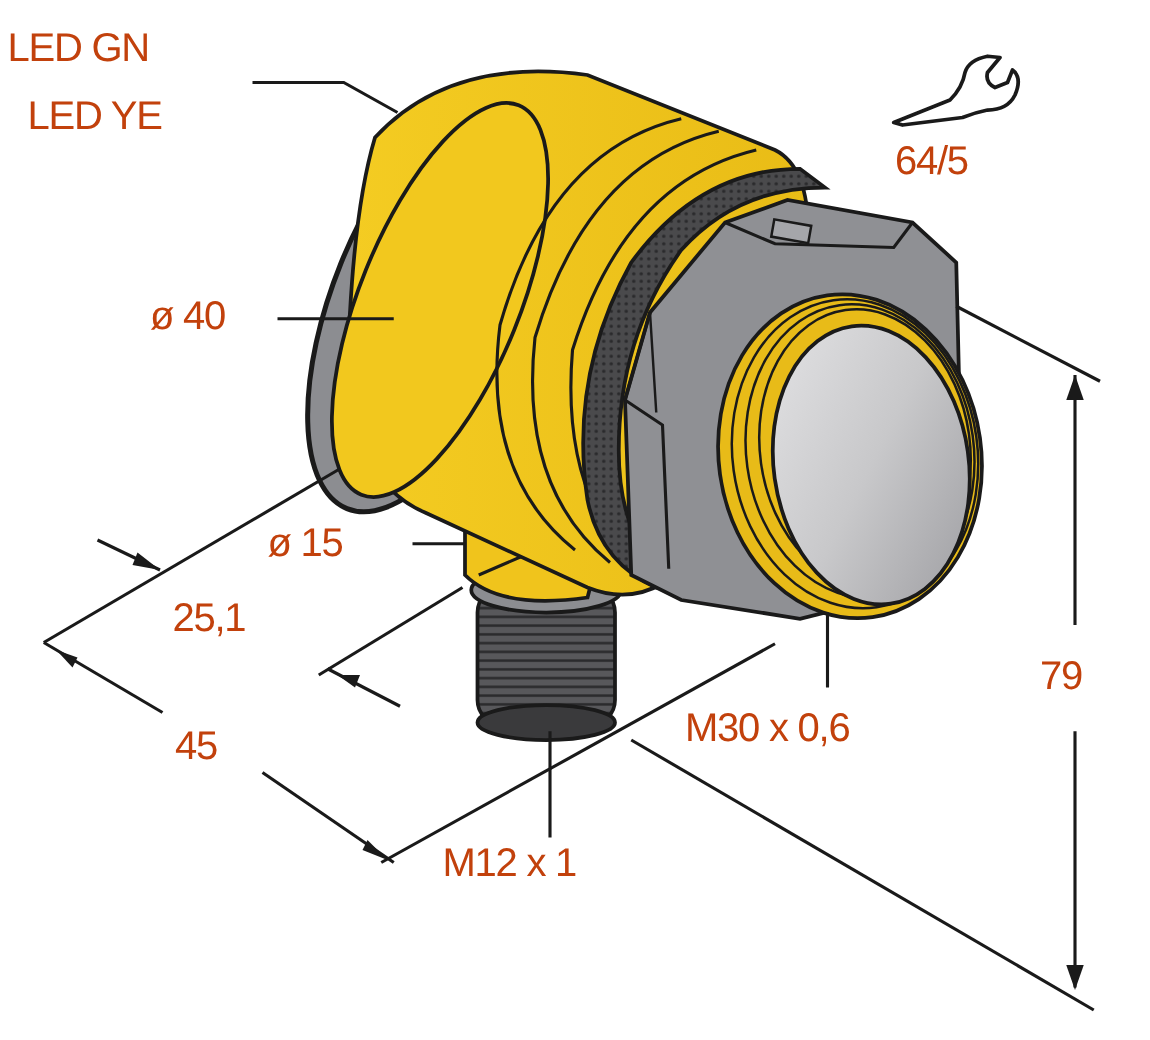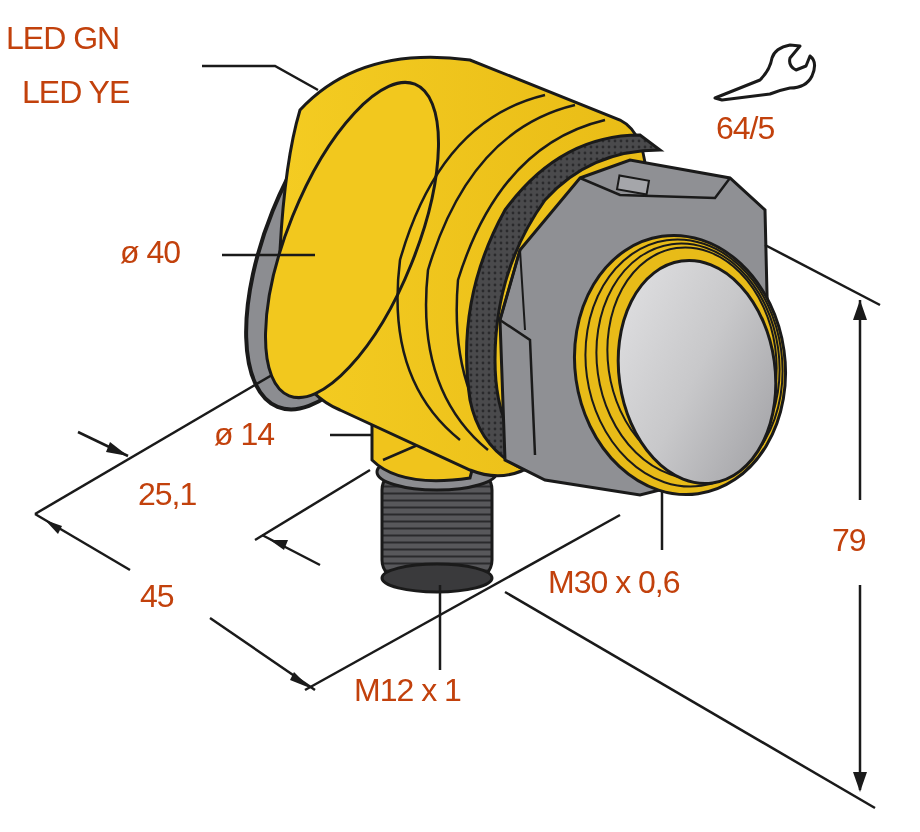--- a/index.html
+++ b/index.html
@@ -146,18 +146,18 @@
 
   <g fill="none" stroke="#1a1a1a" stroke-width="3" stroke-linejoin="round">
     <path d="M715 98 L760 80 Q770 70 772 58 Q775 48 790 45 L800 46 L790 58 Q788 66 796 70 L806 66 L810 56 Q818 62 812 76 Q806 88 790 88 Q780 90 770 94 L722 100 Z"></path>
   </g>
 </svg>
 
 <div class="label" style="left:6px; top:22px;">LED GN</div>
 <div class="label" style="left:22px; top:76px;">LED YE</div>
 <div class="label" style="left:716px; top:112px;">64/5</div>
 <div class="label" style="left:96px; top:236px;margin-left:24px;">ø 40</div>
-<div class="label" style="left:214px; top:418px;">ø 14</div>
+<div class="label" style="left:214px; top:418px;">ø 15</div>
 <div class="label" style="left:138px; top:478px;">25,1</div>
 <div class="label" style="left:140px; top:580px;">45</div>
 <div class="label" style="left:548px; top:566px;">M30 x 0,6</div>
 <div class="label" style="left:832px; top:524px;">79</div>
 <div class="label" style="left:354px; top:674px;">M12 x 1</div>
 
 </body></html>

